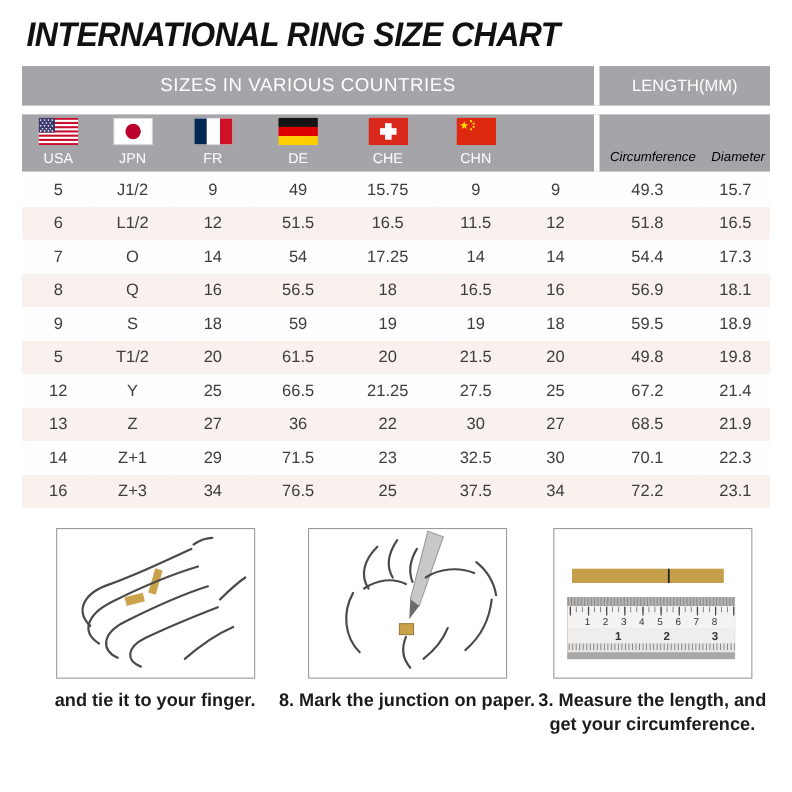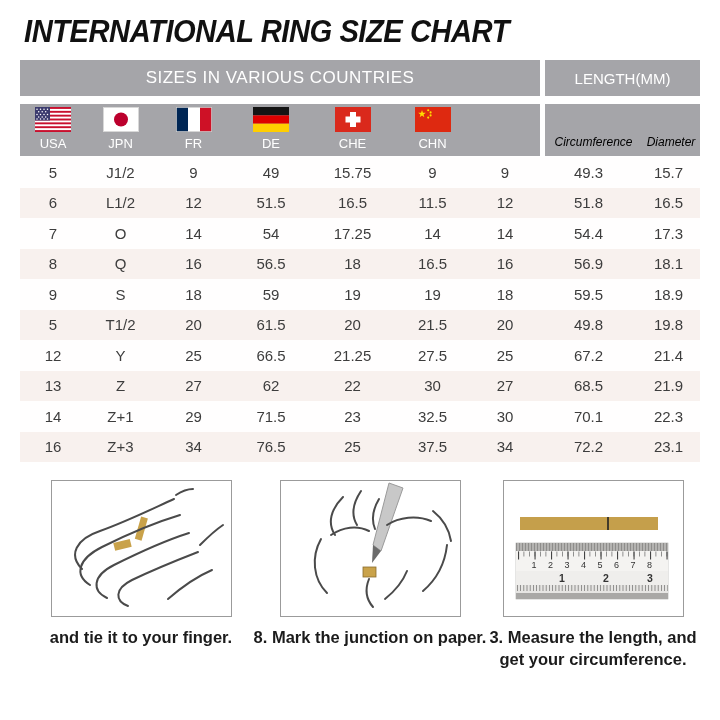--- a/index.html
+++ b/index.html
@@ -240,21 +240,21 @@
             <td>21.25</td>
             <td>27.5</td>
             <td>25</td>
             <td>67.2</td>
             <td>21.4</td>
           </tr>
           <tr>
             <td>13</td>
             <td>Z</td>
             <td>27</td>
-            <td>62</td>
+            <td>36</td>
             <td>22</td>
             <td>30</td>
             <td>27</td>
             <td>68.5</td>
             <td>21.9</td>
           </tr>
           <tr>
             <td>14</td>
             <td>Z+1</td>
             <td>29</td>

